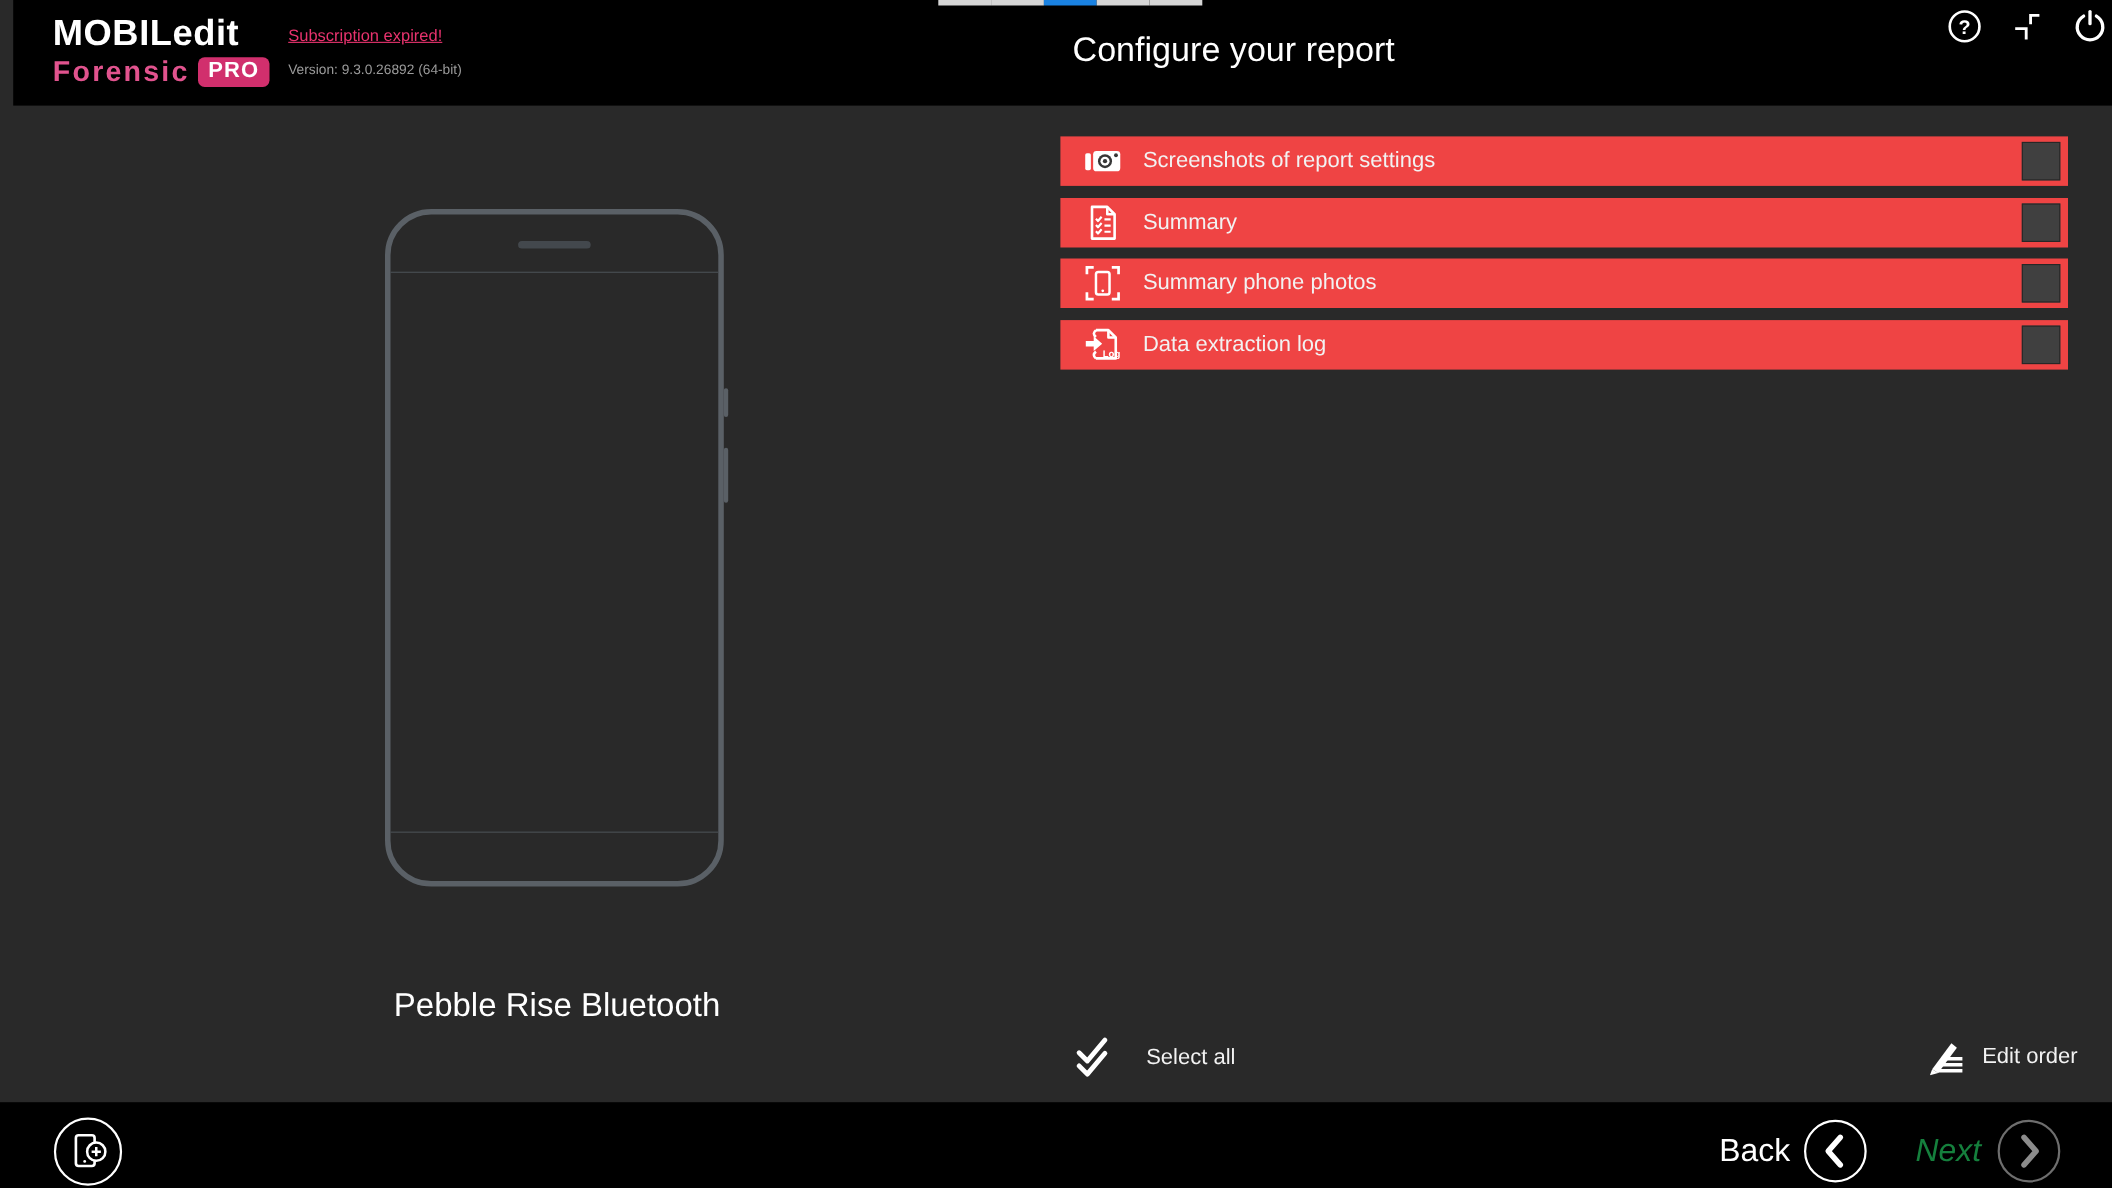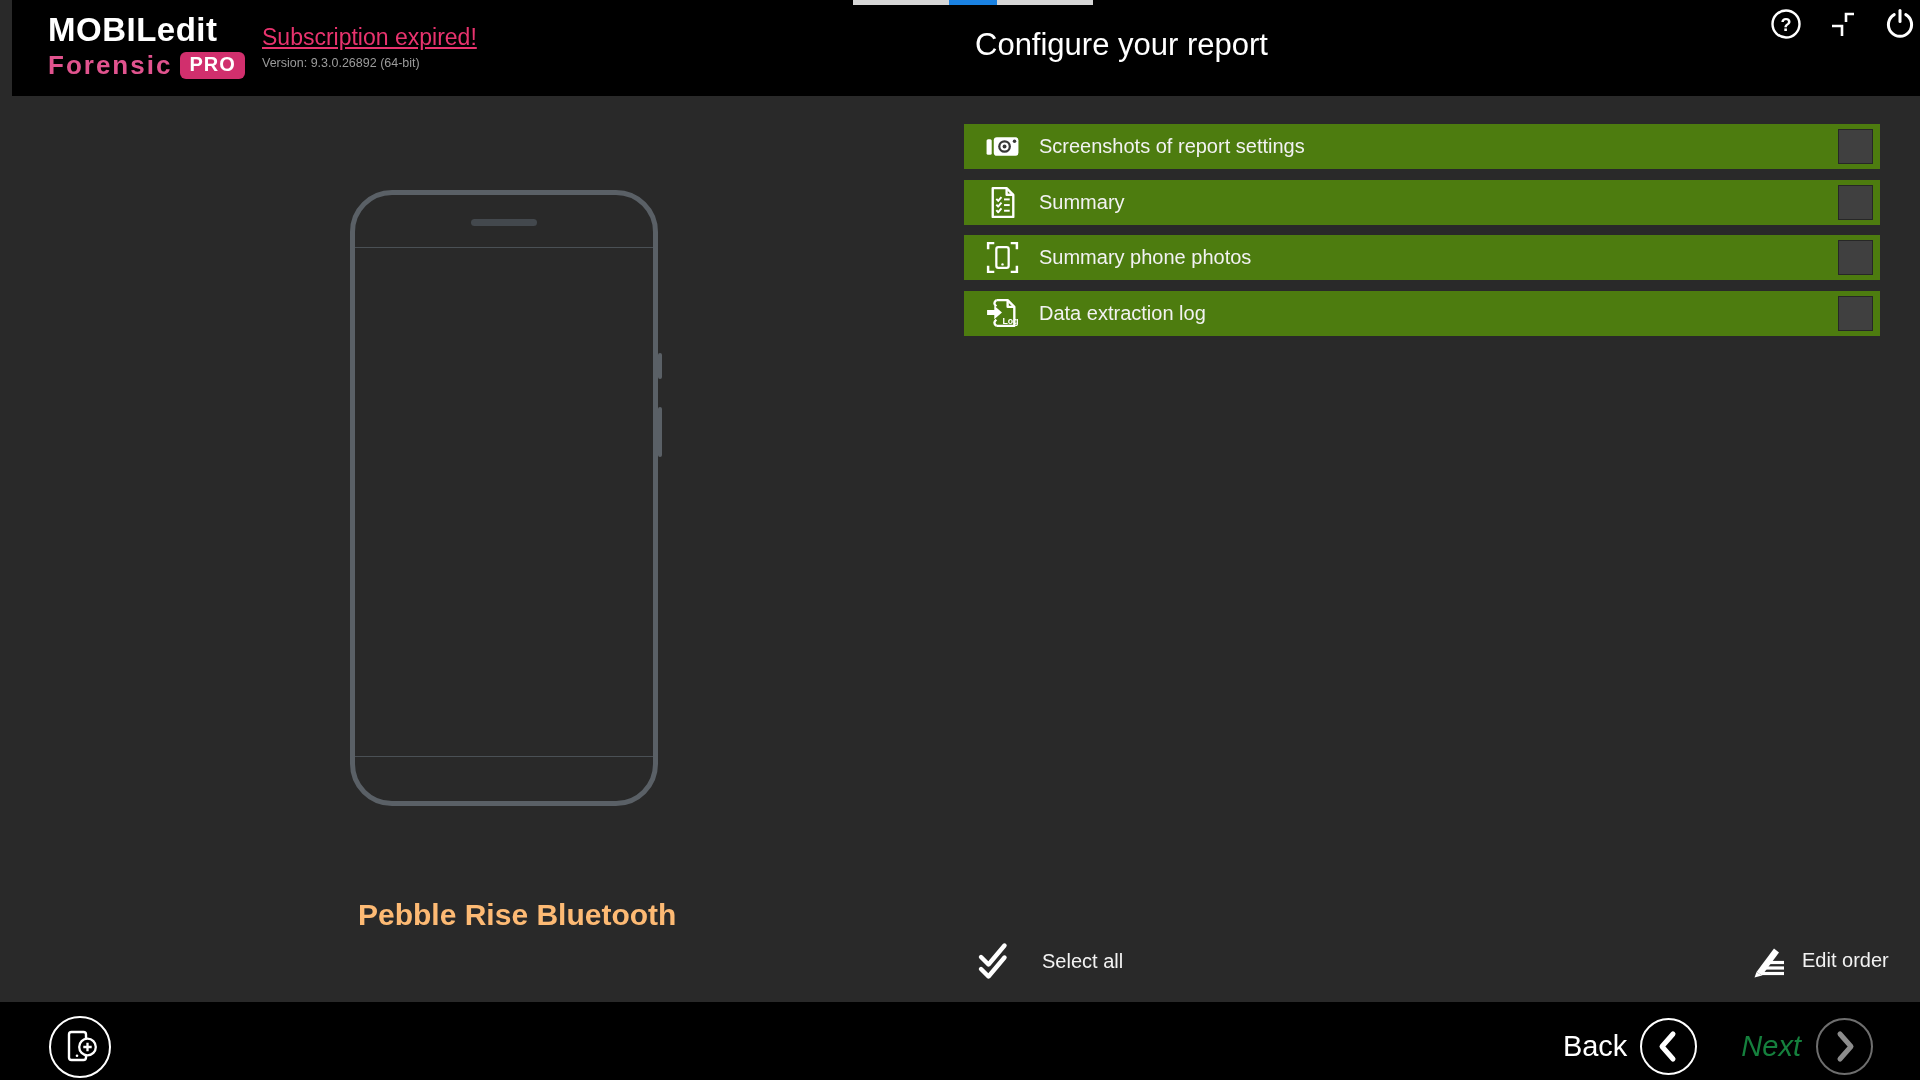--- a/index.html
+++ b/index.html
@@ -7,43 +7,43 @@
   body { font-family:"Liberation Sans", sans-serif; }
   #stage { position:relative; width:1920px; height:1080px; background:#292929; overflow:hidden; }
 
   
   .header { position:absolute; top:0; left:0; width:1920px; height:96px; background:#000;margin-left:12px; }
   .logo { position:absolute; left:36px; top:12px; cursor:pointer; }
   .logo-line1 { font-size:33px; font-weight:600; color:#fff; letter-spacing:.5px; line-height:36px; }
   .logo-line2 { display:flex; align-items:center; gap:8px; margin-top:2px; }
   .logo-forensic { font-size:26px; color:#e1538e; letter-spacing:2px; font-weight:700; }
   .logo-badge { background:#d12f6d; color:#fff; font-size:20px; font-weight:700; letter-spacing:1px; padding:1px 9px 3px; border-radius:6px; }
-  .subscription { position:absolute; left:250px; top:24px; font-size:23px; color:#e8336e; text-decoration:underline; cursor:pointer; }
+  .subscription { position:absolute; left:250px; top:24px; font-size:15px; color:#e8336e; text-decoration:underline; cursor:pointer; }
   .version { position:absolute; left:250px; top:56px; font-size:12.5px; color:#9b9b9b; }
   .page-title { position:absolute; left:963px; top:27px; font-size:31px; font-weight:400; color:#fff; }
 
   .progress { position:absolute; left:841px; top:0; width:240px; height:5px; display:flex; }
   .progress .seg { flex:1 1 0; height:5px; }
 
   .titlebar-buttons { position:absolute; right:12px; top:4px; display:flex; align-items:flex-start; gap:17px; }
   .tb-btn { width:40px; height:40px; display:flex; align-items:center; justify-content:center; cursor:pointer; }
 
   
   .phone { position:absolute; left:350px; top:190px; width:308px; height:616px; border:5px solid #5a6066; border-radius:42px; }
   .phone .speaker { position:absolute; left:50%; transform:translateX(-50%); top:24px; width:66px; height:7px; border-radius:4px; background:#43484d; }
   .phone .line-top { position:absolute; left:0; right:0; top:52px; height:1px; background:#4a5055; }
   .phone .line-bottom { position:absolute; left:0; right:0; bottom:44px; height:1px; background:#4a5055; }
   .phone .btn-side { position:absolute; right:-9px; width:4px; background:#5a6066; border-radius:2px; }
   .phone .btn-a { top:158px; height:26px; }
   .phone .btn-b { top:212px; height:50px; }
-  .device-name { position:absolute; left:358px; top:898px; font-size:30px; font-weight:700; color:#fdba74; }
+  .device-name { position:absolute; left:358px; top:898px; font-size:30px; font-weight:400; color:#ffffff; }
 
   
   .report-list { position:absolute; left:964px; top:124px; width:916px; }
-  .report-row { position:relative; width:916px; height:45px; background:#4d7c0f; margin-bottom:10.5px; display:flex; align-items:center; cursor:pointer; }
+  .report-row { position:relative; width:916px; height:45px; background:#ef4444; margin-bottom:10.5px; display:flex; align-items:center; cursor:pointer; }
   .row-icon { position:absolute; left:20px; top:4px; width:37px; height:37px; display:flex; align-items:center; justify-content:center; }
   .row-label { margin-left:75px; font-size:20px; color:#f2f2f2; }
   .checkbox { position:absolute; right:7px; top:5px; width:35px; height:35px; background:#404040; border:1px solid #272727; cursor:pointer; }
 
   
   .select-all { position:absolute; left:974px; top:940px; display:flex; align-items:center; gap:30px; cursor:pointer; }
   .edit-order { position:absolute; left:1750px; top:942px; display:flex; align-items:center; gap:12px; cursor:pointer; }
   .action-label { font-size:20px; color:#f2f2f2; }
 
   

